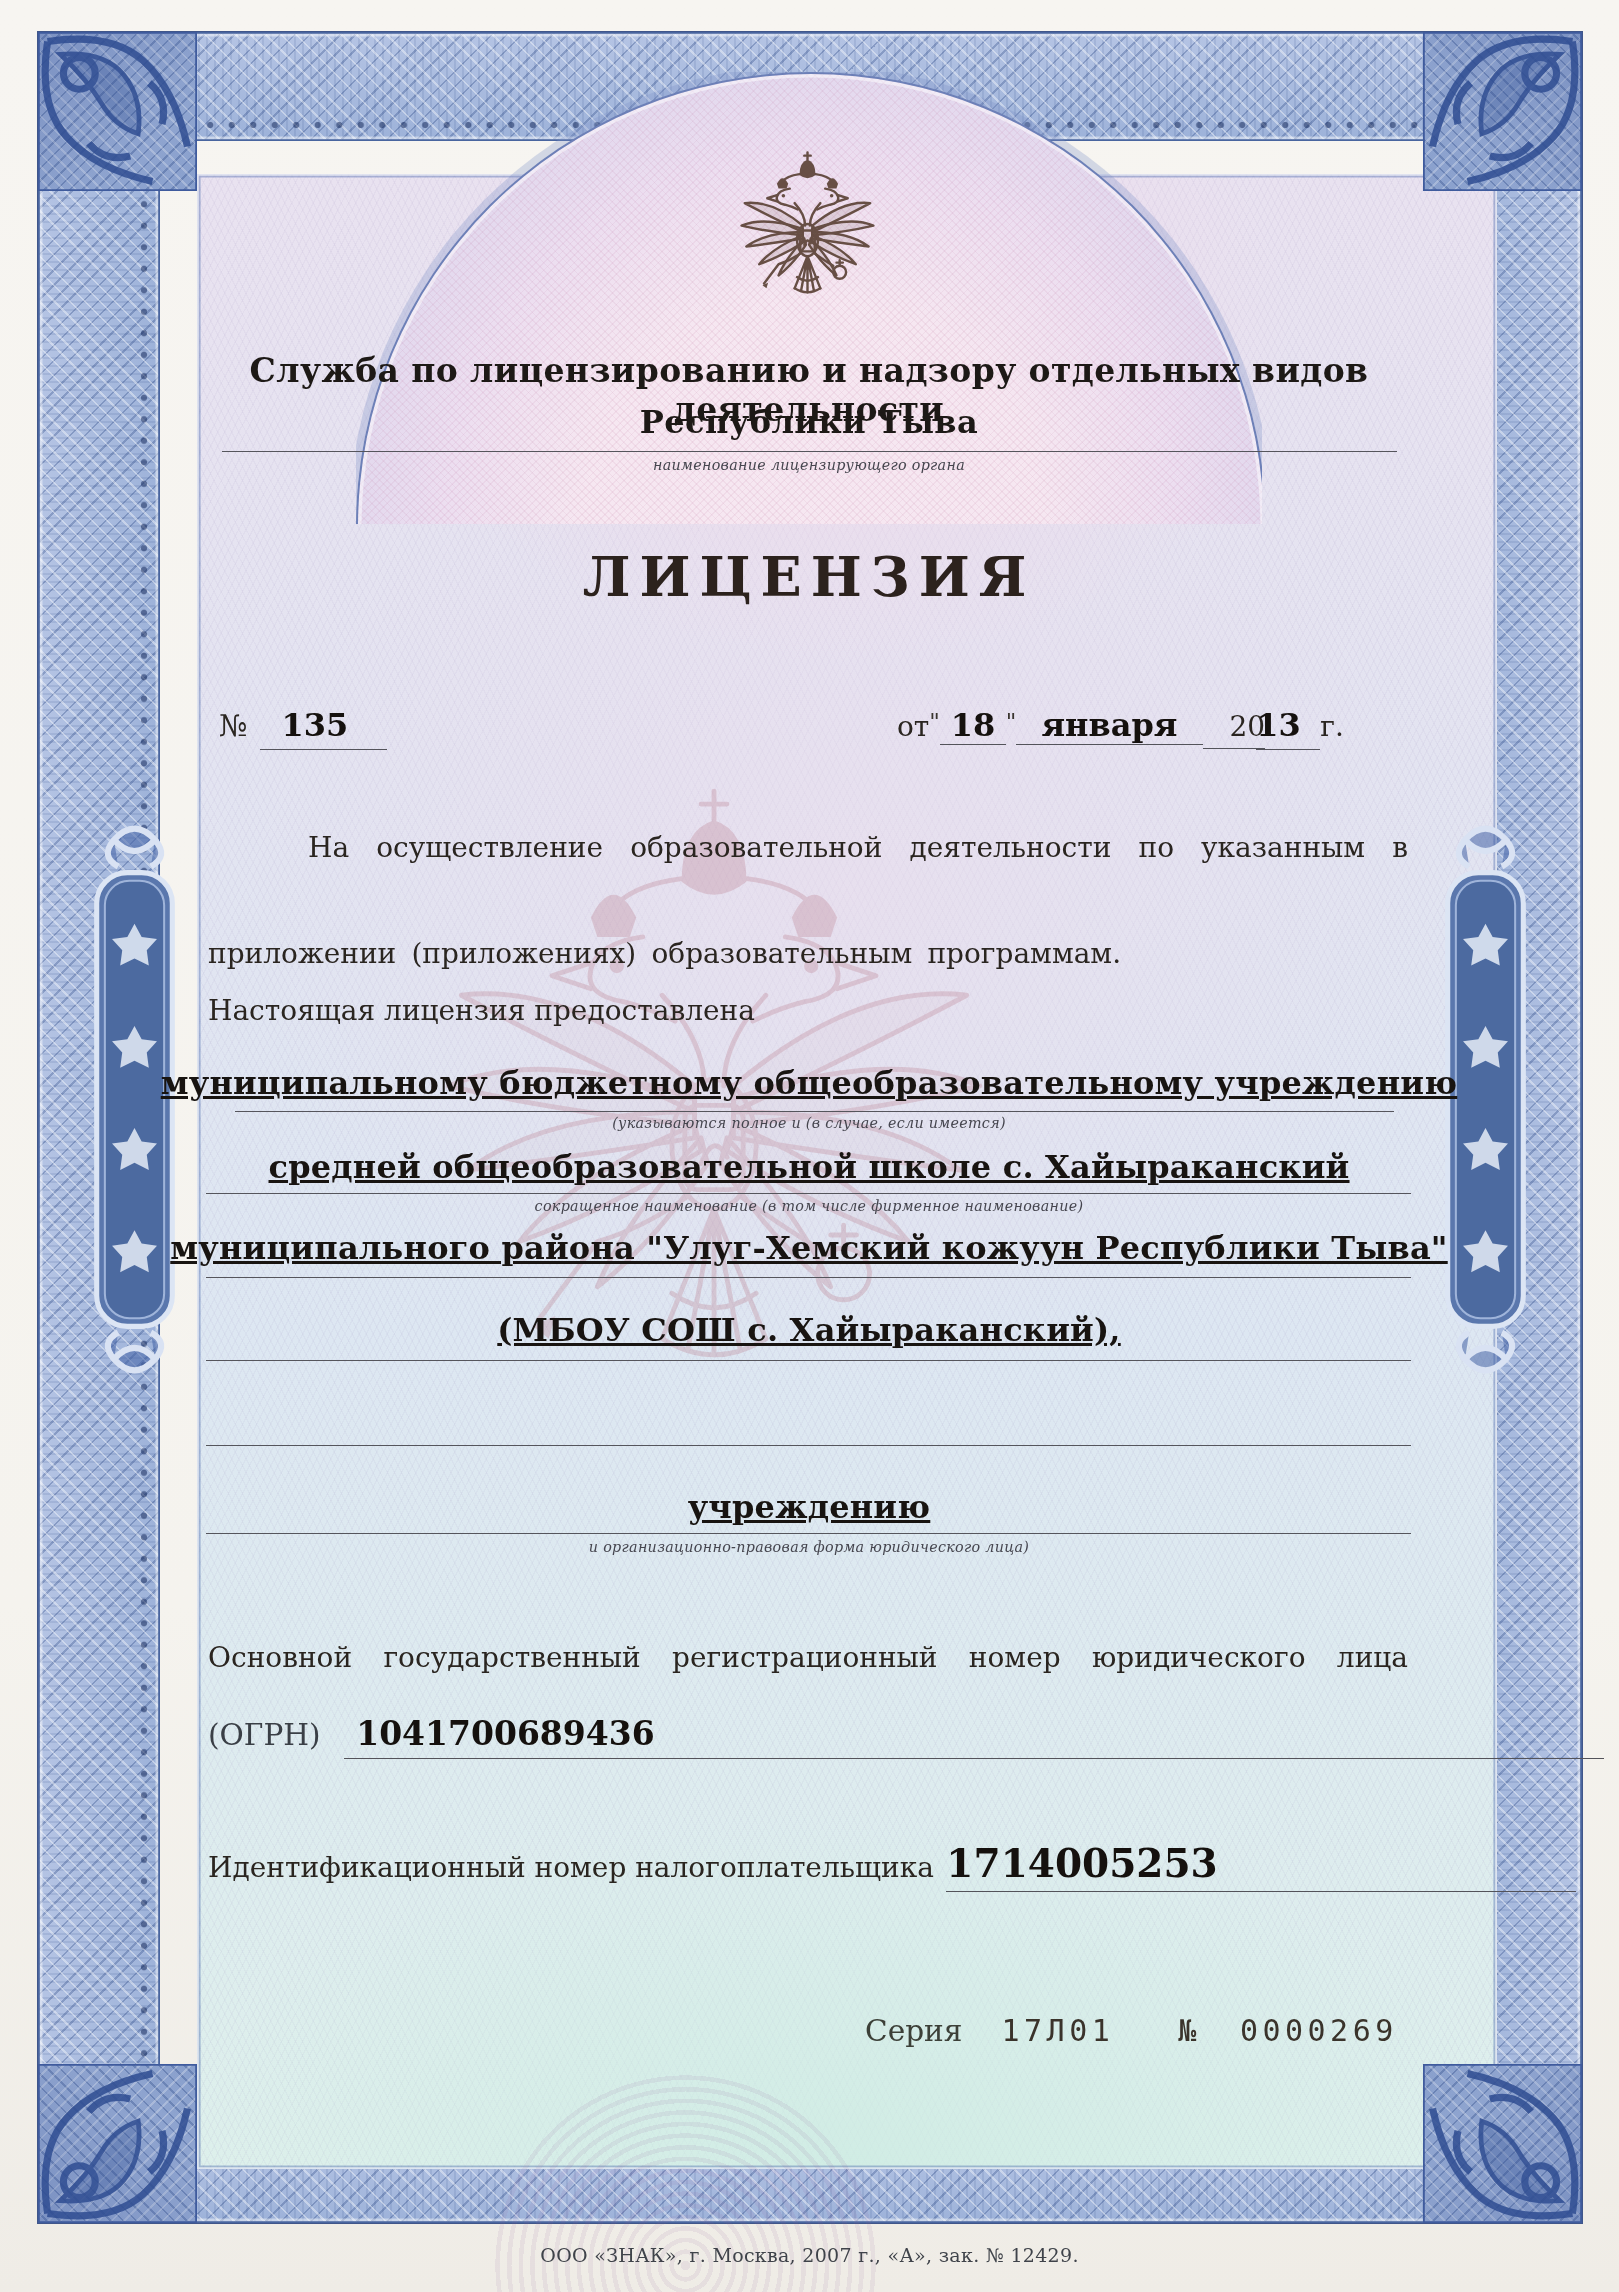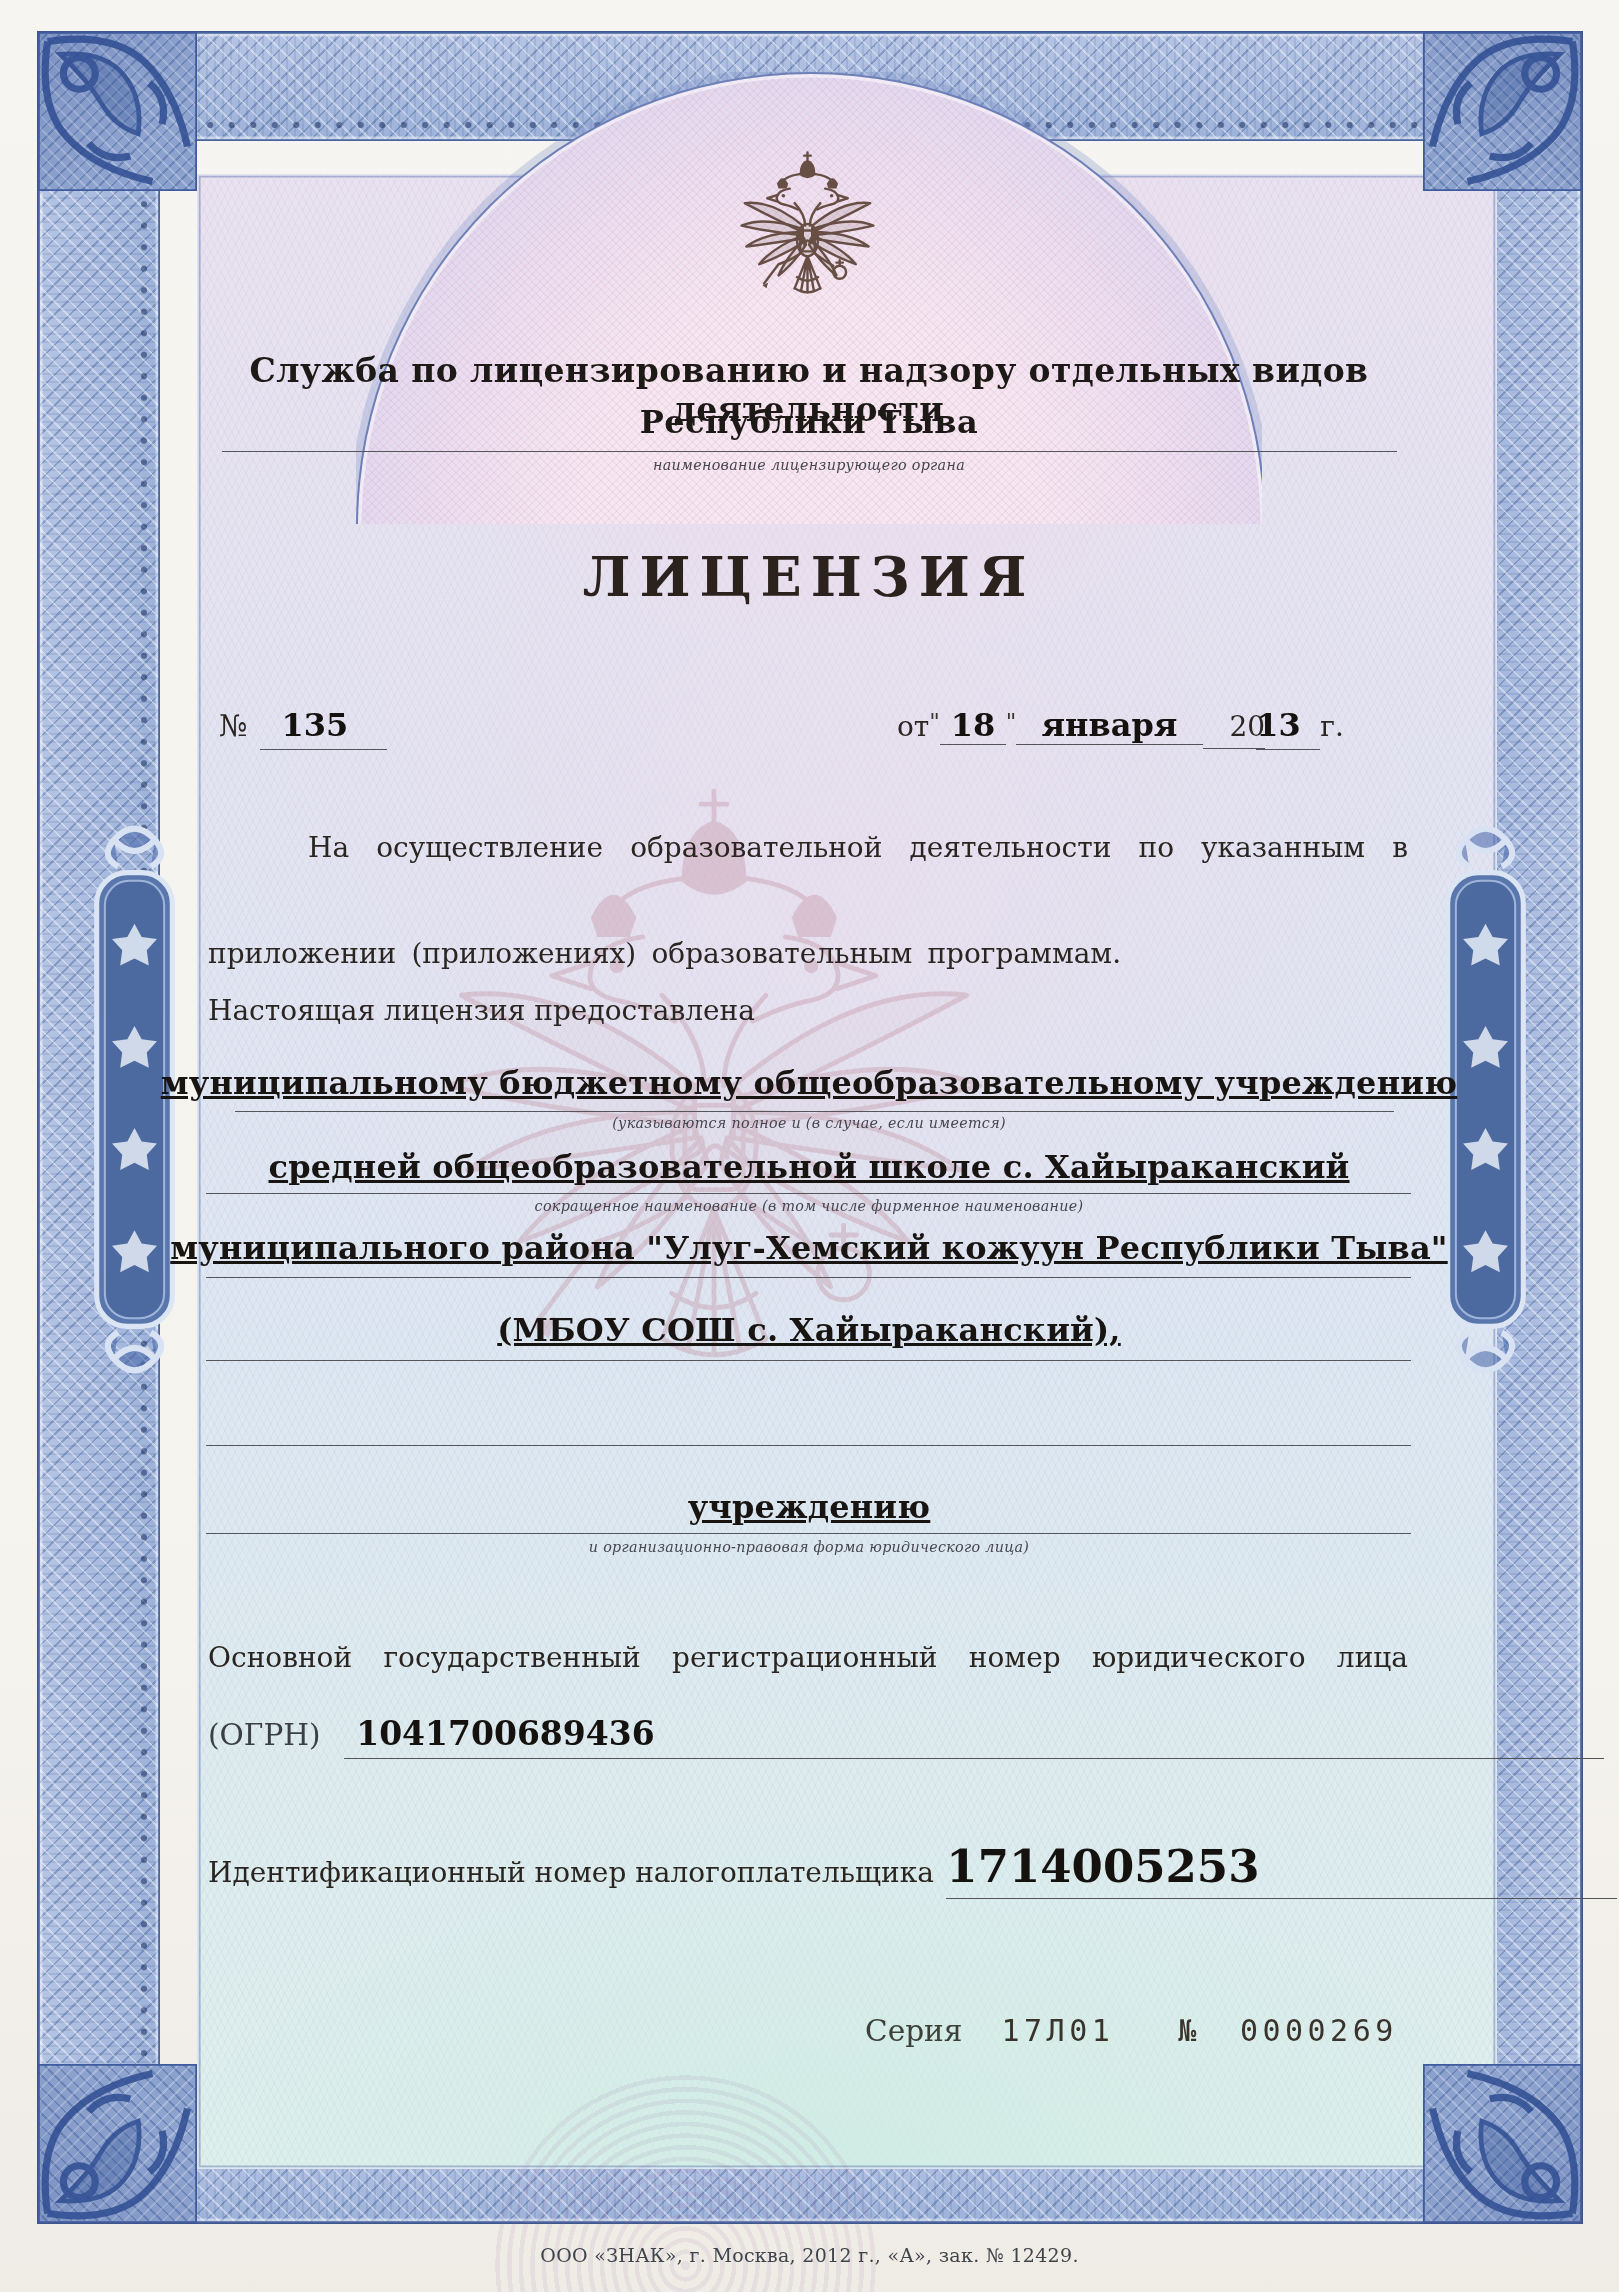--- a/index.html
+++ b/index.html
@@ -262,24 +262,24 @@
 <div class="abs centered caption" style="top:1539px">и организационно-правовая форма юридического лица)</div>
 
 <div class="abs body-text justify-line" style="left:208px;top:1641px;width:1200px">Основной государственный регистрационный номер юридического лица</div>
 <div class="abs" style="left:208px;top:1714px;display:flex;align-items:baseline;gap:23px">
   <span class="body-text" style="font-size:29.6px;color:#3a3f46">(ОГРН)</span>
   <span class="num-val uline" style="font-size:33px;padding-left:12.5px;padding-right:949px">1041700689436</span>
 </div>
 
 <div class="abs" style="left:208px;top:1840px;display:flex;align-items:baseline;gap:12.5px">
   <span class="body-text">Идентификационный номер налогоплательщика</span>
-  <span class="num-val uline" style="font-size:45px;padding-right:358px">1714005253</span>
+  <span class="num-val uline" style="font-size:39px;padding-right:358px">1714005253</span>
 </div>
 
 <div class="abs" style="left:865px;top:2013px;display:flex;align-items:baseline;gap:39px">
   <span class="series-serif">Серия</span>
   <span class="series-mono">17Л01</span>
   <span class="series-mono" style="margin-left:25px">№</span>
   <span class="series-mono">0000269</span>
 </div>
 
-<div class="abs footer-note" style="left:0;width:1619px;top:2244px;text-align:center">ООО «ЗНАК», г. Москва, 2012 г., «А», зак. № 12429.</div>
+<div class="abs footer-note" style="left:0;width:1619px;top:2244px;text-align:center">ООО «ЗНАК», г. Москва, 2007 г., «А», зак. № 12429.</div>
 
 
 </body></html>

